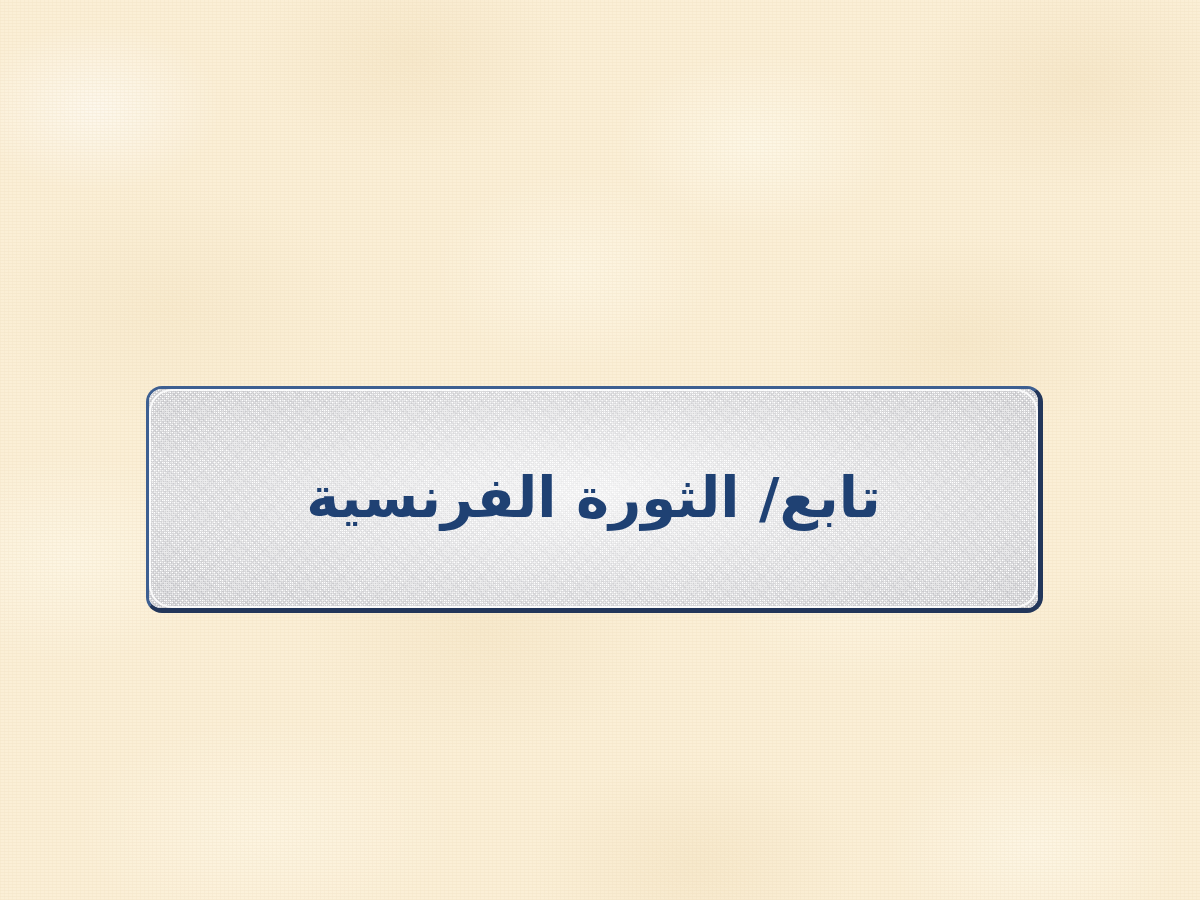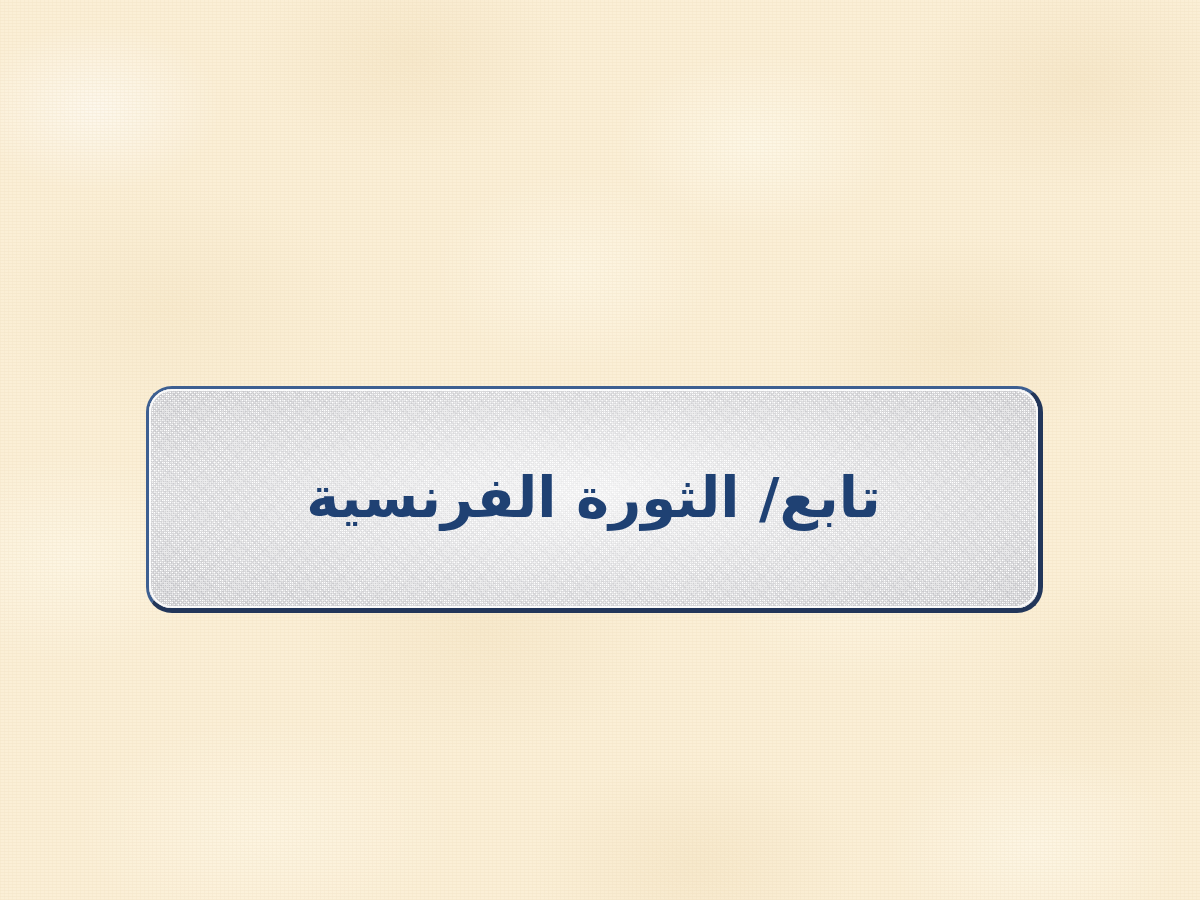--- a/index.html
+++ b/index.html
@@ -53,21 +53,21 @@
   }
 
   
   .title-plaque {
     position: absolute;
     left: 146px;
     top: 386px;
     width: 897px;
     height: 227px;
     box-sizing: border-box;
-    border-radius: 26px;
+    border-radius: 16px;
     overflow: hidden;
     border-style: solid;
     border-width: 3px 5px 5px 3px;
     border-top-color: #3d5f91;
     border-left-color: #3d5f91;
     border-right-color: #22365a;
     border-bottom-color: #22365a;
     background-color: #ffffff;
     display: flex;
     align-items: center;

